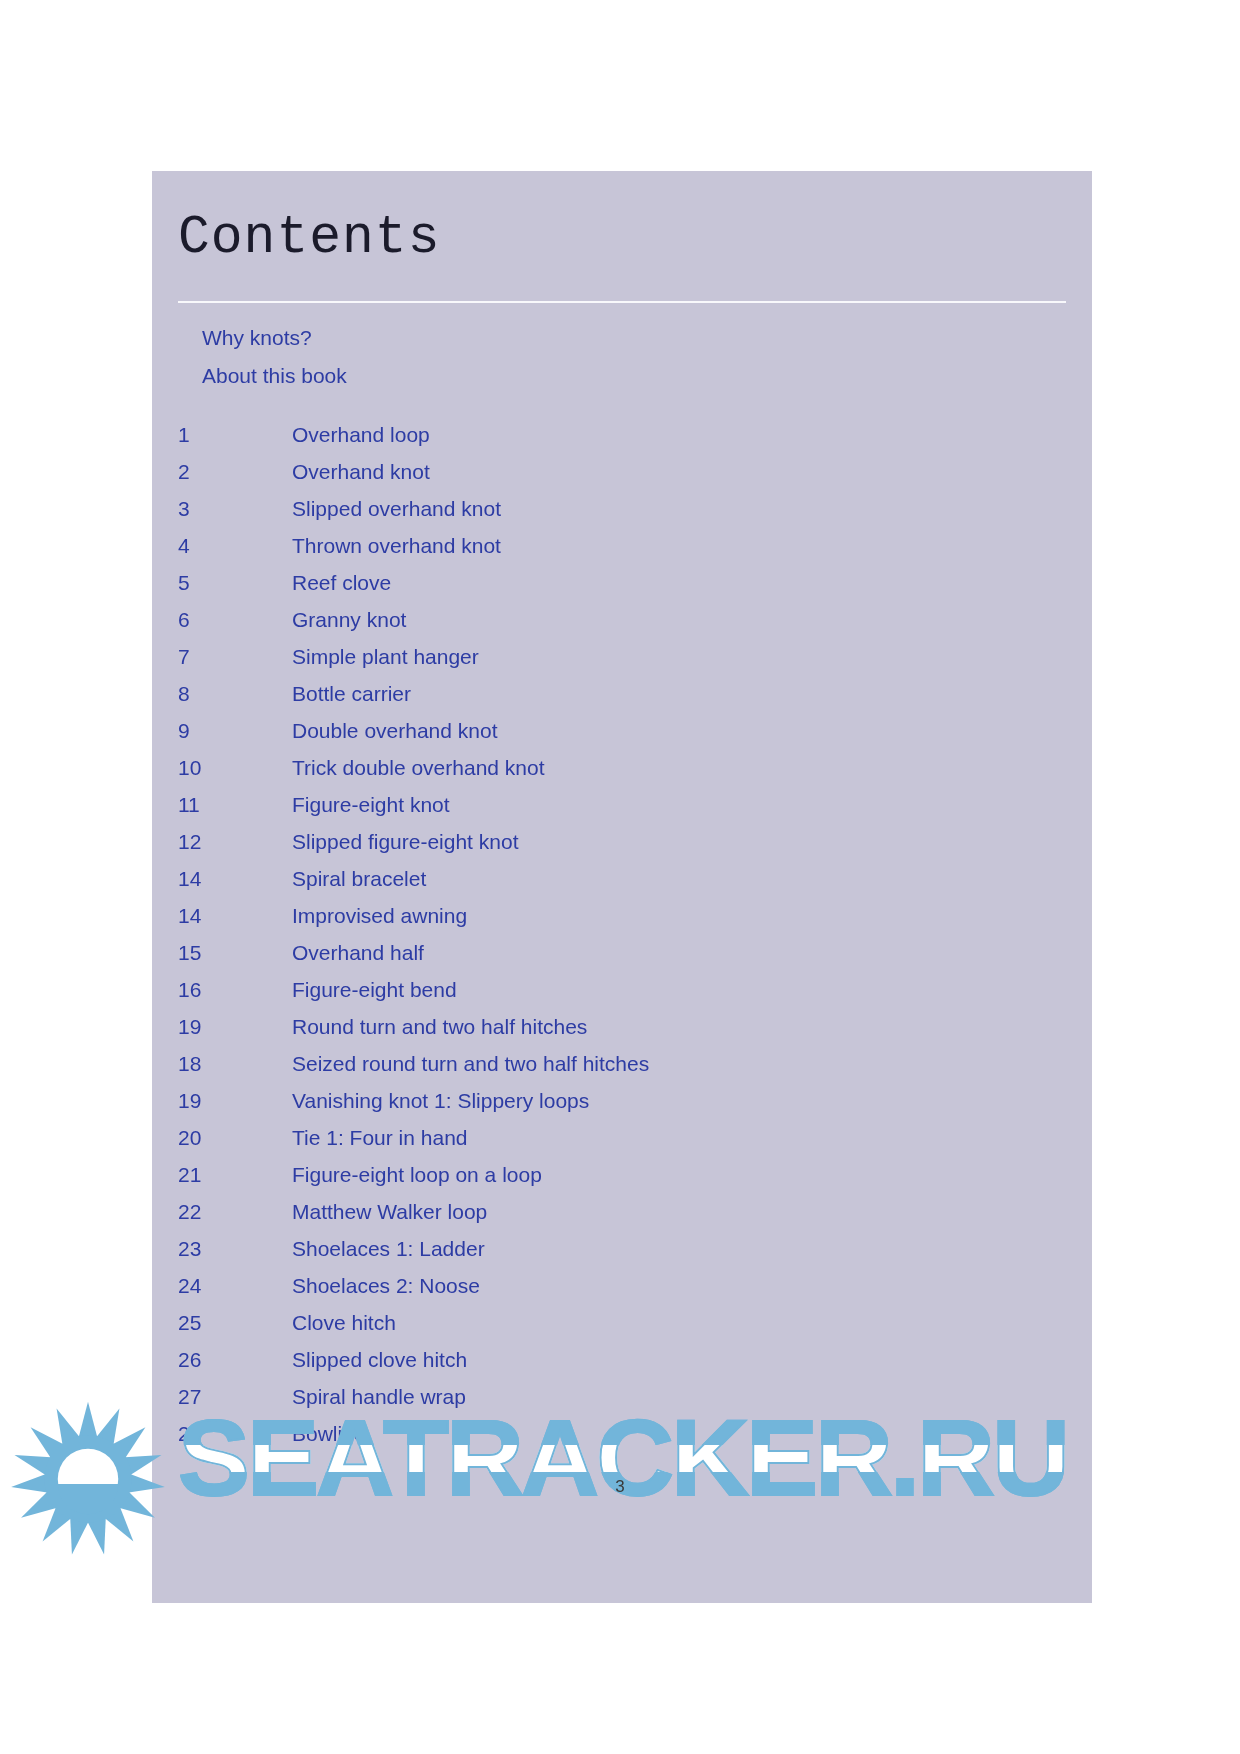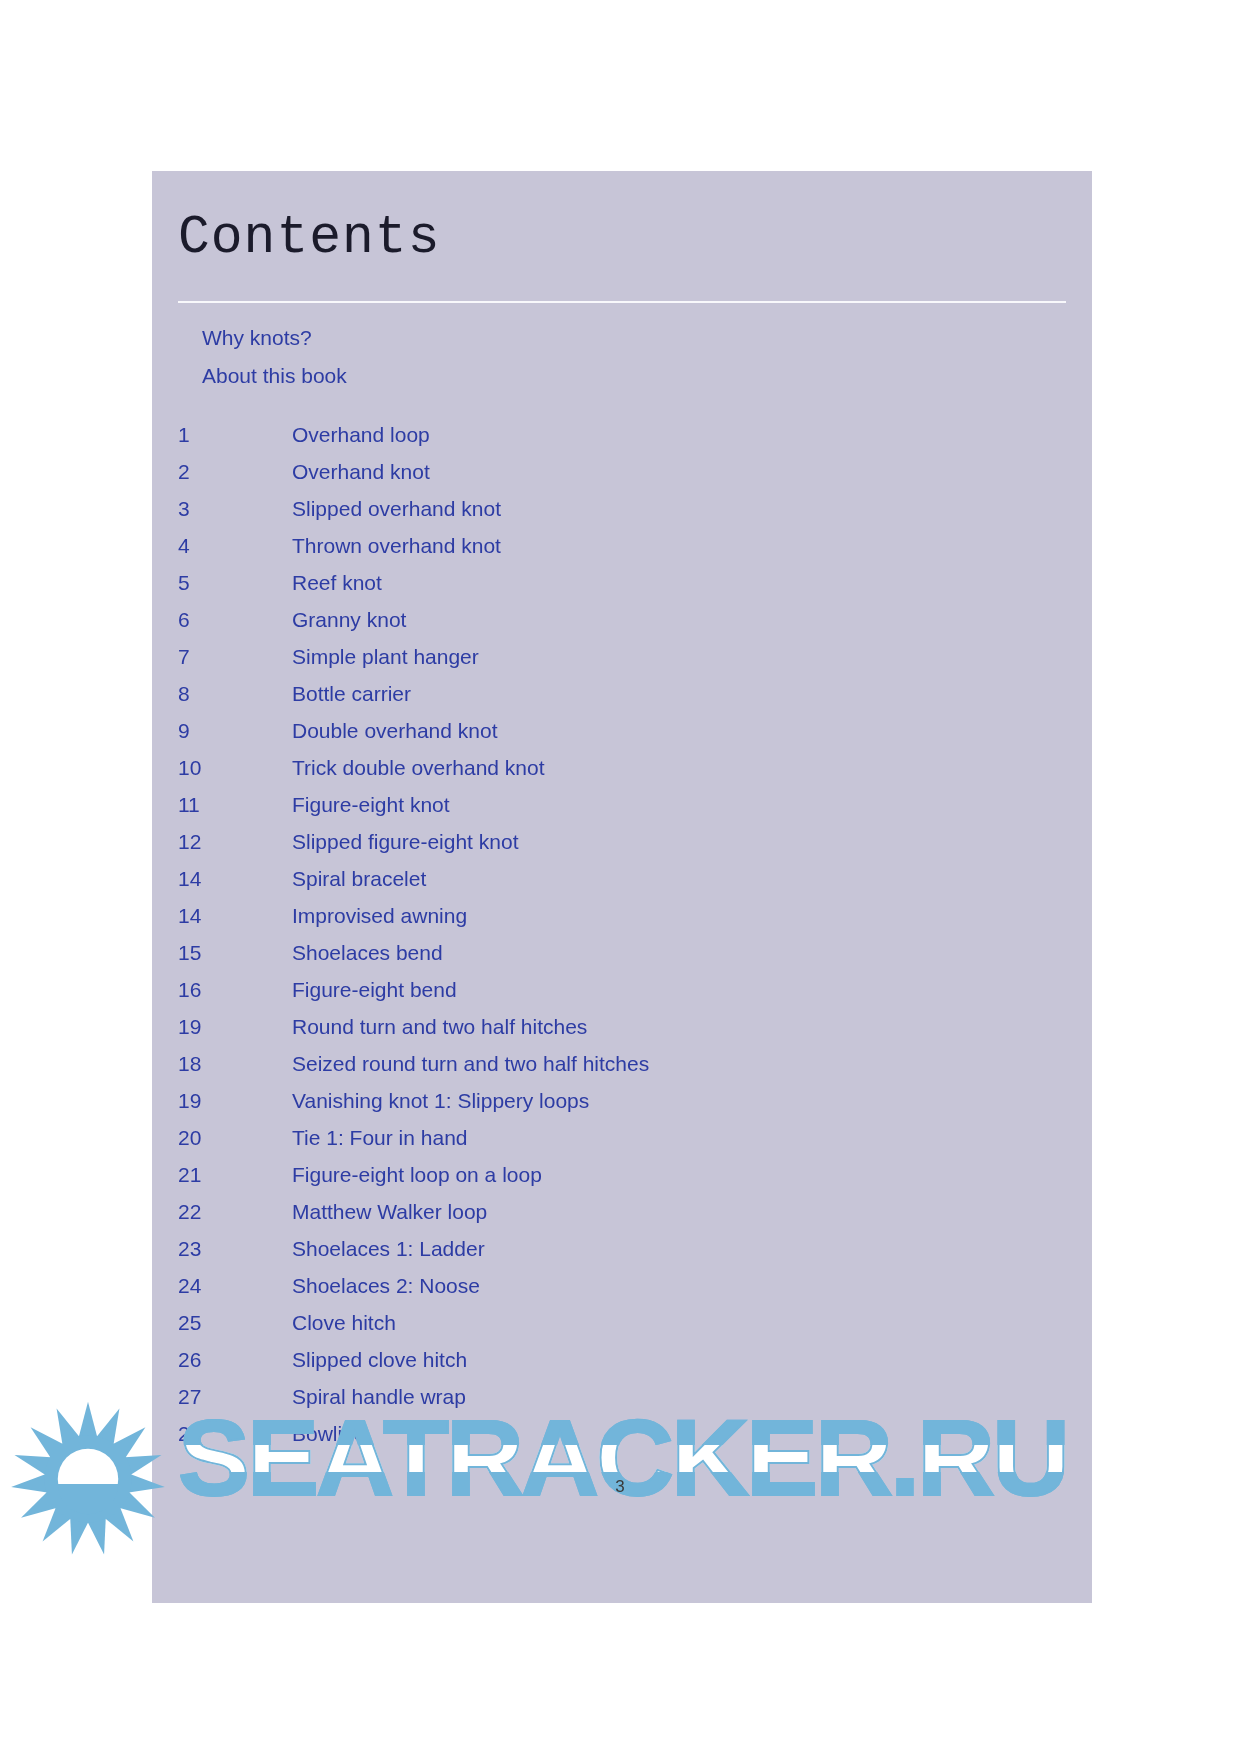--- a/index.html
+++ b/index.html
@@ -127,21 +127,21 @@
     <span class="toc-label">Slipped overhand knot</span>
   </div>
 
   <div class="toc-row">
     <span class="toc-num">4</span>
     <span class="toc-label">Thrown overhand knot</span>
   </div>
 
   <div class="toc-row">
     <span class="toc-num">5</span>
-    <span class="toc-label">Reef knot</span>
+    <span class="toc-label">Reef clove</span>
   </div>
 
   <div class="toc-row">
     <span class="toc-num">6</span>
     <span class="toc-label">Granny knot</span>
   </div>
 
   <div class="toc-row">
     <span class="toc-num">7</span>
     <span class="toc-label">Simple plant hanger</span>
@@ -177,21 +177,21 @@
     <span class="toc-label">Spiral bracelet</span>
   </div>
 
   <div class="toc-row">
     <span class="toc-num">14</span>
     <span class="toc-label">Improvised awning</span>
   </div>
 
   <div class="toc-row">
     <span class="toc-num">15</span>
-    <span class="toc-label">Shoelaces bend</span>
+    <span class="toc-label">Overhand half</span>
   </div>
 
   <div class="toc-row">
     <span class="toc-num">16</span>
     <span class="toc-label">Figure-eight bend</span>
   </div>
 
   <div class="toc-row">
     <span class="toc-num">19</span>
     <span class="toc-label">Round turn and two half hitches</span>

